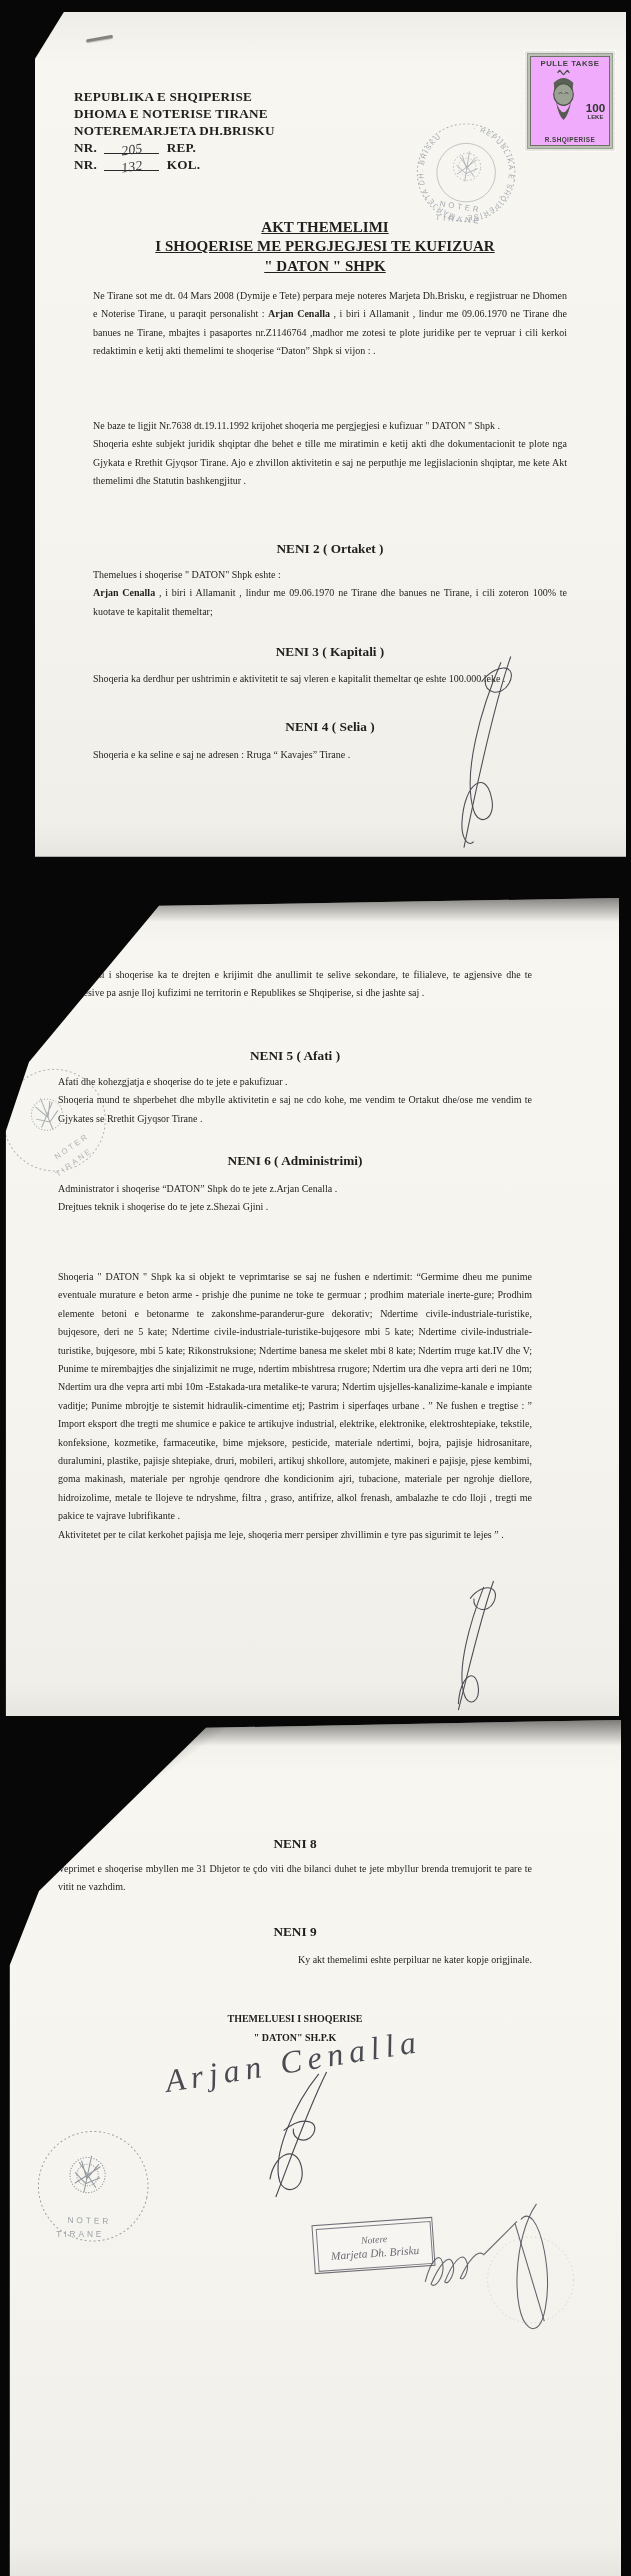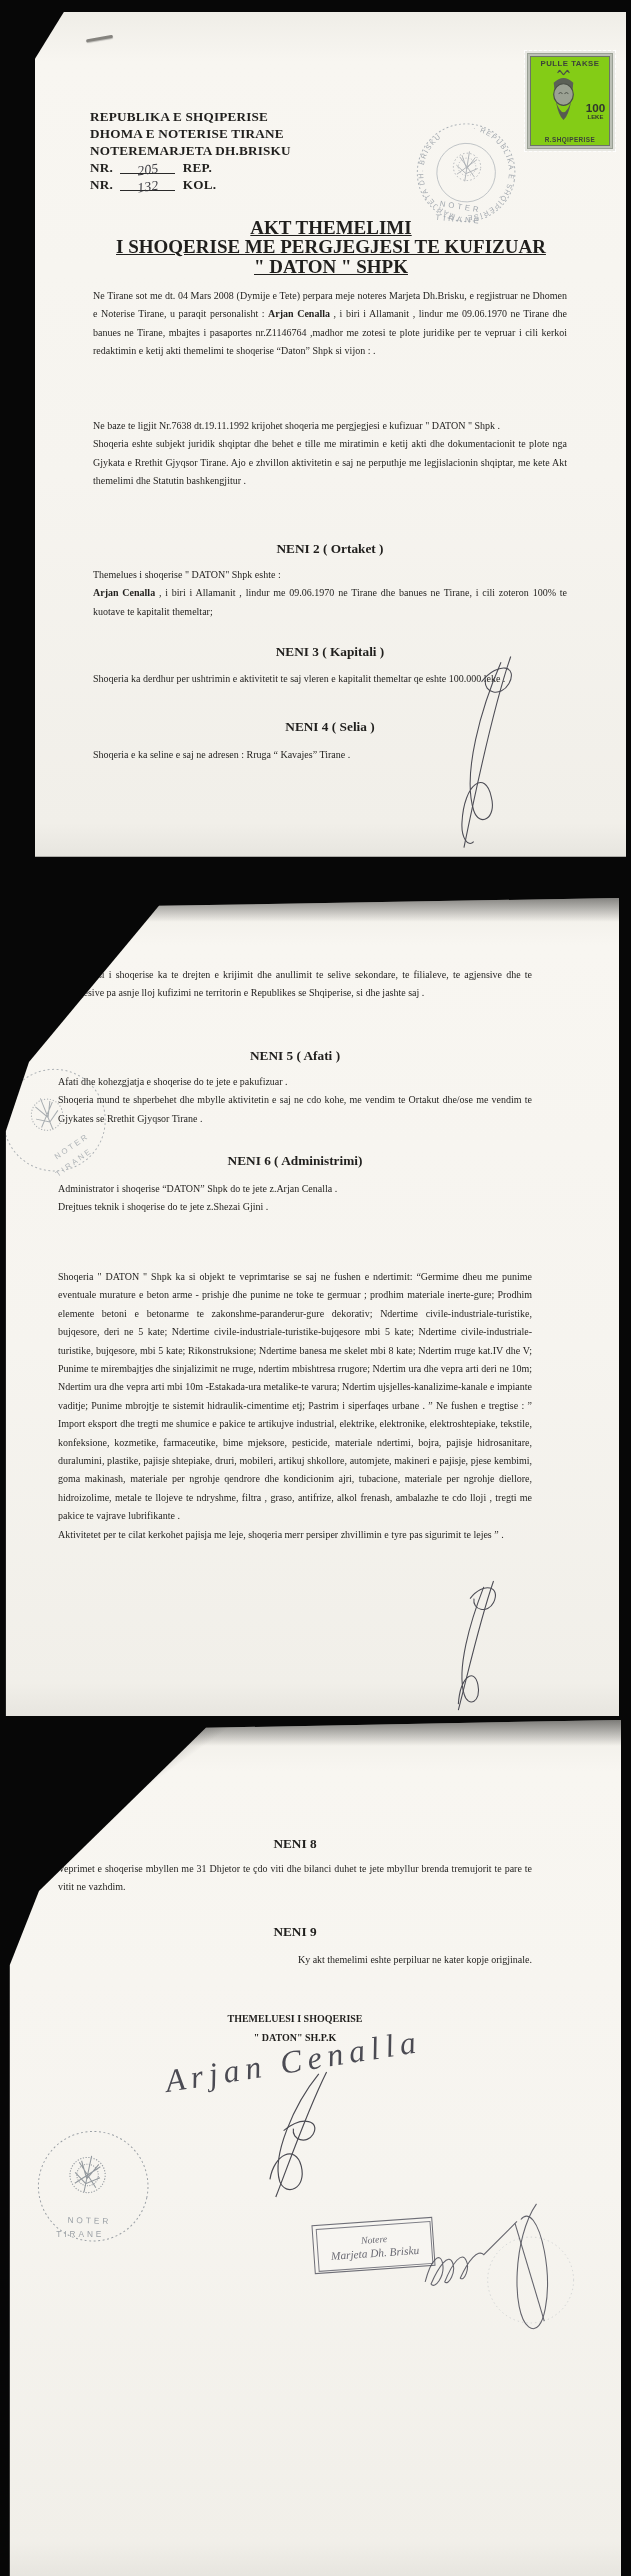--- a/index.html
+++ b/index.html
@@ -13,34 +13,34 @@
   .page3{left:0;top:1720px;width:621px;height:856px;
          clip-path:polygon(206px 7.8px,621px 0,621px 856px,9.8px 856px,9.8px 245px,39px 171px);}
   .page2::before,.page3::before{content:"";position:absolute;left:0;right:0;top:0;height:25.5px;
          background:linear-gradient(180deg,rgba(10,10,10,.5),rgba(10,10,10,0));}
   .page2::after{content:"";position:absolute;left:-39px;top:39px;width:235px;height:29px;
          transform:rotate(-38deg);background:linear-gradient(180deg,rgba(20,20,20,.35),rgba(0,0,0,0));}
   .page3::after{content:"";position:absolute;left:-29px;top:59px;width:274px;height:33px;
          transform:rotate(-36deg);background:linear-gradient(180deg,rgba(20,20,20,.35),rgba(0,0,0,0));}
   .staple{position:absolute;left:51px;top:25.5px;width:27.4px;height:2.9px;background:#85837e;
           transform:rotate(-10deg);border-radius:2px;box-shadow:0 1px 1px rgba(0,0,0,.25);}
-  .letterhead{position:absolute;left:39px;top:96px;font-weight:700;font-size:13.2px;line-height:17px;letter-spacing:0.2px;margin-left:16px;}
+  .letterhead{position:absolute;left:39px;top:76px;font-weight:700;font-size:13.2px;line-height:17px;letter-spacing:0.2px;}
   .nr-row{font-weight:700;}
   .nr-blank{display:inline-block;width:55px;border-bottom:1.4px solid #2a2a2a;text-align:center;margin:0 3.9px;line-height:11.7px;}
   .nr-hand{display:inline-block;font-style:italic;font-size:13.7px;color:#3a3a40;transform:rotate(-8deg) translateY(2px);font-weight:400;}
-  .title{position:absolute;left:58px;top:206px;width:476px;text-align:center;font-weight:700;font-size:19px;line-height:19.6px;}
+  .title{position:absolute;left:52px;top:206px;width:476px;text-align:center;font-weight:700;font-size:15px;line-height:19.6px;}
   .title span{text-decoration:underline;}
   .para{position:absolute;left:58px;width:474px;font-size:10px;line-height:18.4px;text-align:justify;}
   .neni{position:absolute;left:58px;width:474px;text-align:center;font-weight:700;font-size:13.3px;}
   .bold{font-weight:700;}
   .closing{position:absolute;left:58px;width:474px;text-align:center;font-weight:700;font-size:10px;line-height:18.6px;}
   
   .rev-stamp{position:absolute;left:490px;top:39px;width:90px;height:100px;background:#bcc0b6;
      border:2px solid #e7e7e2;outline:1px dashed #fefefe;box-shadow:0 0 0 1px #99a094 inset;padding:2.9px;box-sizing:border-box;}
-  .rev-inner{width:100%;height:100%;border:1px solid #6c7366;box-sizing:border-box;position:relative;background:#84cc16;}
+  .rev-inner{width:100%;height:100%;border:1px solid #6c7366;box-sizing:border-box;position:relative;background:#f0abfc;}
   .rev-top{position:absolute;top:2px;left:0;right:0;text-align:center;font-family:"Liberation Sans",sans-serif;
      font-size:7.8px;font-weight:700;letter-spacing:0.5px;color:#3c423a;}
   .rev-val{position:absolute;right:3.9px;bottom:23.5px;font-family:"Liberation Sans",sans-serif;font-weight:700;font-size:11.7px;color:#2f342d;line-height:8.8px;text-align:center;}
   .rev-unit{font-size:5.9px;font-weight:700;display:block;}
   .rev-bottom{position:absolute;bottom:2px;left:0;right:0;text-align:center;font-family:"Liberation Sans",sans-serif;
      font-size:6.4px;font-weight:700;letter-spacing:0.4px;color:#3c423a;}
   .seal{position:absolute;}
   .seal text{font-family:"Liberation Sans",sans-serif;}
   .stampbox{position:absolute;left:313px;top:501px;width:121px;height:49px;border:1.3px solid #6e6e76;
      padding:2.9px;box-sizing:border-box;transform:rotate(-4deg);background:rgba(255,255,255,.2);}

